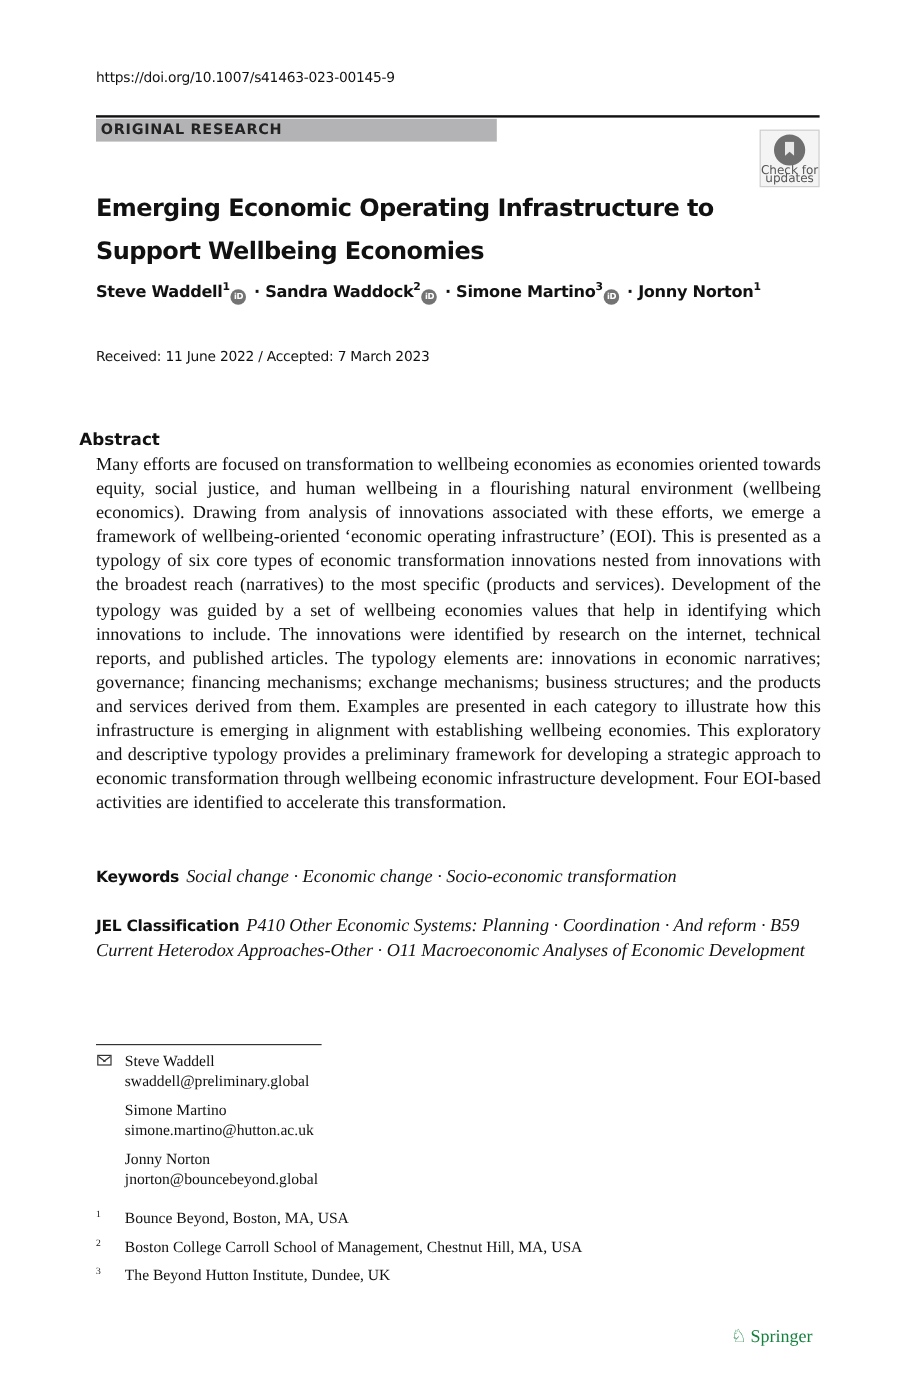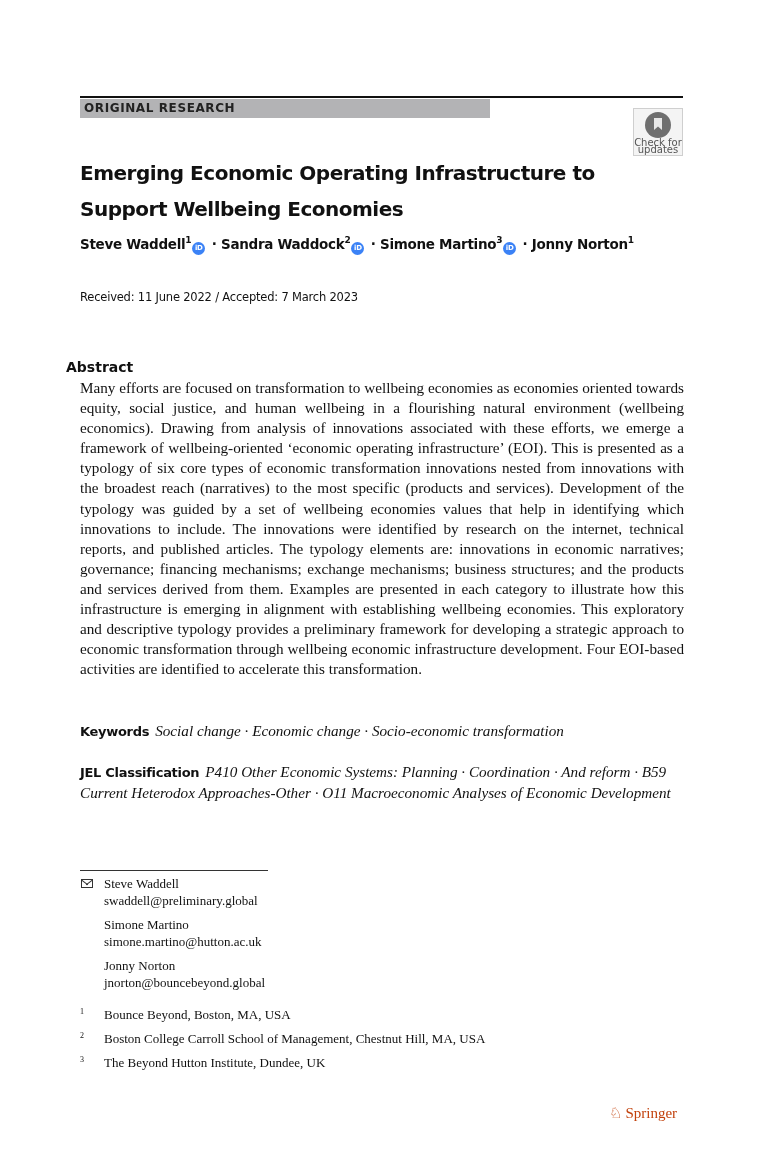--- a/index.html
+++ b/index.html
@@ -3,32 +3,32 @@
 <meta charset="utf-8">
 <style>
   html, body { margin: 0; padding: 0; background: #ffffff; }
   body { width: 768px; height: 1160px; position: relative; overflow: hidden; color: #111; }
   .sans { font-family: "DejaVu Sans", "Liberation Sans", sans-serif; }
   .serif { font-family: "Liberation Serif", "DejaVu Serif", serif; }
   .abs { position: absolute; }
 
   #journal { left: 80px; top: 56px; font-size: 11.5px; line-height: 16px; letter-spacing: -0.2px; }
   #toprule { left: 80px; top: 96px; width: 603px; height: 2px; background: #111; }
-  #section-bar { left: 80px; top: 99px; width: 410px; height: 19px; background: #b3b3b5; }
+  #section-bar { left: 80px; top: 99px; width: 334px; height: 19px; background: #b3b3b5; }
   #section-bar span { position: absolute; left: 4px; top: 2px; font-size: 12px; font-weight: bold; letter-spacing: 0.6px; color: #222; }
 
   #check-updates { left: 633px; top: 108px; width: 50px; height: 48px; border: 1px solid #cfcfcf; background: #f4f4f4; box-sizing: border-box; text-align: center; }
   #check-updates .disc { width: 26px; height: 26px; border-radius: 50%; background: #6f6f6f; margin: 3px auto 0; position: relative; }
   #check-updates .disc::after { content: ""; position: absolute; left: 9px; top: 6px; width: 8px; height: 12px; background: #e8e8e8; clip-path: polygon(0 0,100% 0,100% 100%,50% 70%,0 100%); }
   #check-updates .lbl { font-size: 10px; line-height: 7px; color: #555; margin-top: 1px; }
 
   #title { left: 80px; top: 155px; width: 560px; font-size: 20px; line-height: 36px; font-weight: bold; letter-spacing: -0.5px; }
   #authors { left: 80px; top: 235px; font-size: 13.5px; font-weight: bold; letter-spacing: -0.3px; white-space: nowrap; }
   #authors sup { font-size: 9px; }
-  .orcid { display: inline-block; width: 13px; height: 13px; border-radius: 50%; background: #3b82f6; color: #fff; font-size: 7px; font-weight: bold; text-align: center; line-height: 13px; vertical-align: -1px; margin: 0 2px 0 1px; }
+  .orcid { display: inline-block; width: 13px; height: 13px; border-radius: 50%; background: #737373; color: #fff; font-size: 7px; font-weight: bold; text-align: center; line-height: 13px; vertical-align: -1px; margin: 0 2px 0 1px; }
 
   #dates { left: 80px; top: 289px; font-size: 11.5px; line-height: 16px; letter-spacing: -0.2px; }
 
   #abstract-h { left: 66px; top: 359px; font-size: 14px; font-weight: bold; }
   #abstract { left: 80px; top: 378px; width: 604px; font-size: 15.2px; line-height: 20.1px; text-align: justify; }
 
   #keywords { left: 80px; top: 721px; width: 604px; font-size: 15.2px; line-height: 20px; }
   #jel { left: 80px; top: 762px; width: 604px; font-size: 15.2px; line-height: 20.3px; }
   .kwlabel { font-family: "DejaVu Sans", "Liberation Sans", sans-serif; font-weight: bold; font-size: 13px; font-style: normal; margin-right: 6px; letter-spacing: -0.3px; }
   .it { font-style: italic; }
@@ -39,27 +39,28 @@
   .mail-icon { position: absolute; left: 1px; top: 3px; width: 12px; height: 9px; border: 1px solid #333; box-sizing: border-box; overflow: hidden; }
   .mail-icon::before, .mail-icon::after { content: ""; position: absolute; top: -1px; width: 9px; height: 1px; background: #333; }
   .mail-icon::before { left: -1px; transform-origin: 0 0; transform: rotate(37deg); }
   .mail-icon::after { right: -1px; transform-origin: 100% 0; transform: rotate(-37deg); }
 
   #affils { left: 80px; top: 1007px; font-size: 13px; line-height: 16px; }
   .affil { position: relative; padding-left: 24px; margin-bottom: 8px; }
   .affil sup { position: absolute; left: 0; top: -3px; font-size: 8px; }
 
   #published { left: 80px; top: 1159px; font-size: 14.5px; color: #333; }
-  #springer { left: 609px; top: 1104px; font-size: 15px; color: #c2410c; }
+  #springer { left: 609px; top: 1104px; font-size: 15px; color: #15803d; }
   #springer .horse { display: inline-block; font-size: 15px; margin-right: 3px; }
 </style>
 </head>
 <body>
 
 <div id="journal" class="abs sans">
+  <div>https://doi.org/10.1007/s41463-023-00145-9</div>
 </div>
 
 <div id="toprule" class="abs"></div>
 <div id="section-bar" class="abs sans">
   <span>ORIGINAL RESEARCH</span>
 </div>
 
 <div id="check-updates" class="abs sans">
   <div class="disc"></div>
   <div class="lbl">Check for updates</div>

